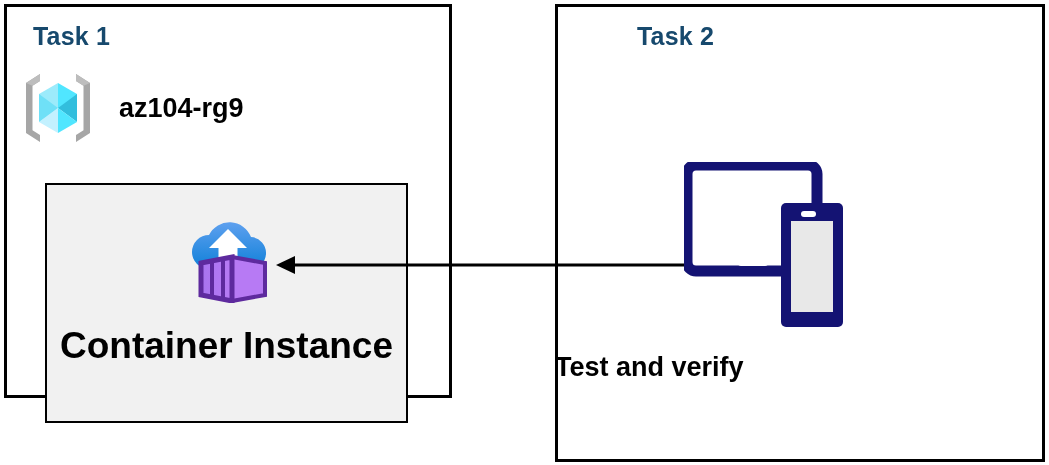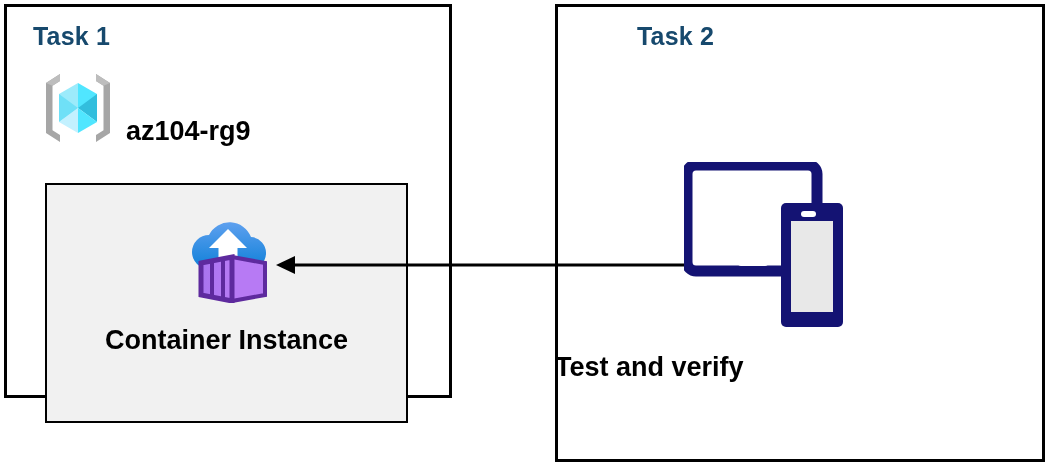--- a/index.html
+++ b/index.html
@@ -45,25 +45,25 @@
     color: #17496d;
     letter-spacing: 0.2px;
     white-space: nowrap;
   }
   #title-task1 { left: 26px; top: 15px; }
   #title-task2 { left: 31px; top: 15px; margin-left: 48px; }
 
   
   #rg-row {
     position: absolute;
-    left: 32px;
+    left: 12px;
     top: 62px;
     display: flex;
-    align-items: flex-end;
-    gap: 9px;
+    align-items: center;
+    gap: 22px;
   }
   #rg-icon { width: 78px; height: 78px; display: block; }
   #rg-label {
     font-size: 27px;
     font-weight: bold;
     color: #000000;
     white-space: nowrap;
   }
 
   
@@ -85,21 +85,21 @@
     width: 96px;
     height: 96px;
     display: block;
   }
   #resource-label {
     position: absolute;
     left: 0;
     right: 0;
     top: 140px;
     text-align: center;
-    font-size: 27px;
+    font-size: 37px;
     font-weight: bold;
     color: #000000;
   }
 
   
   #flow-arrow {
     position: absolute;
     left: 270px;
     top: 250px;
     width: 420px;

